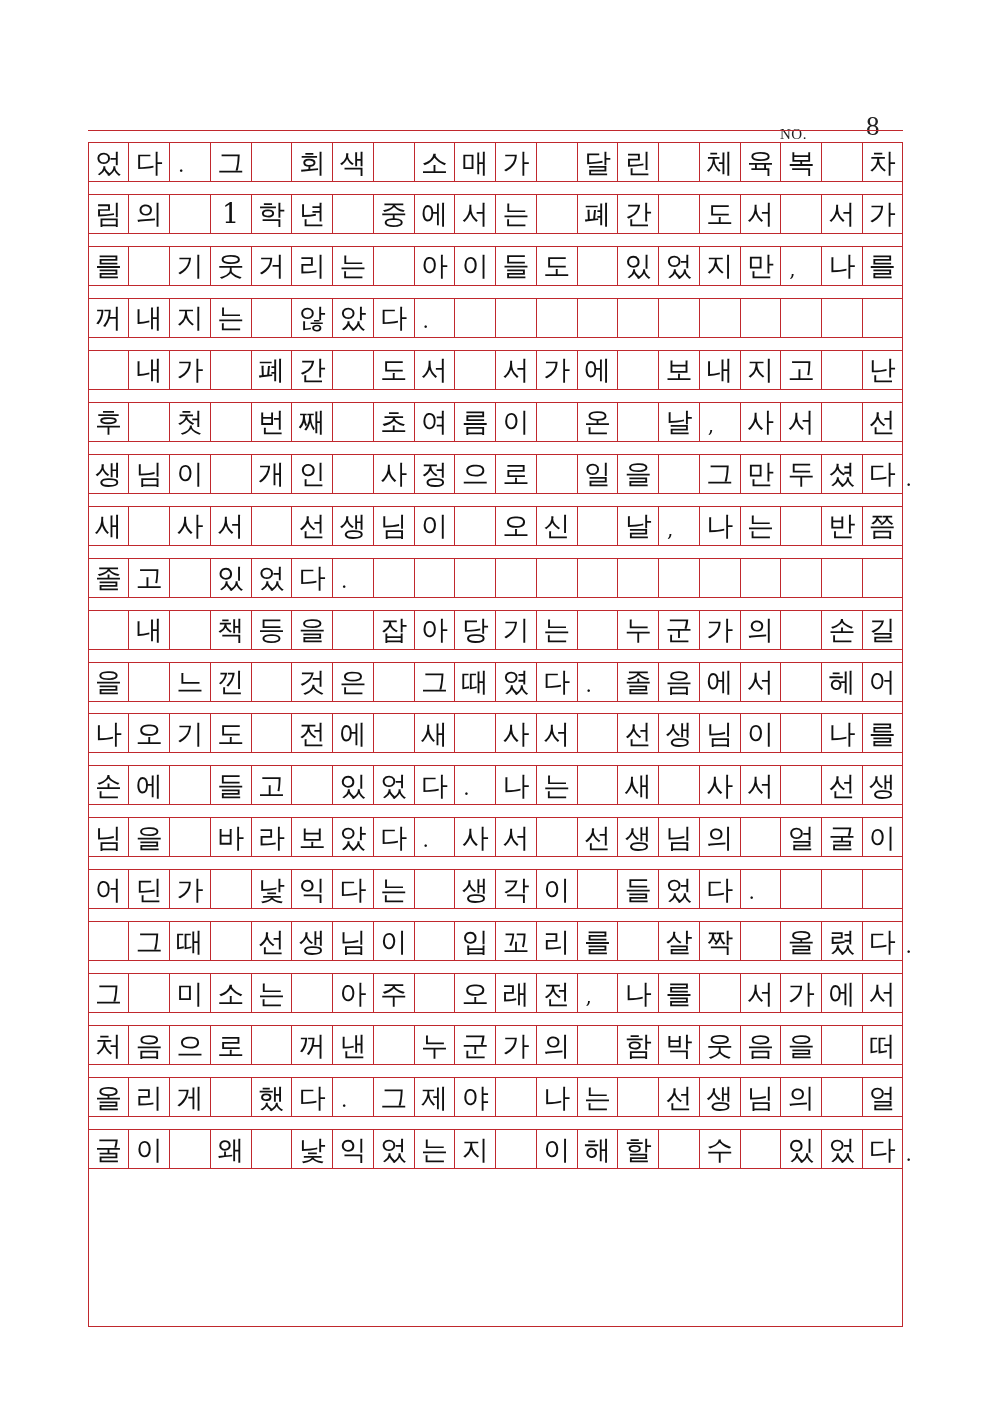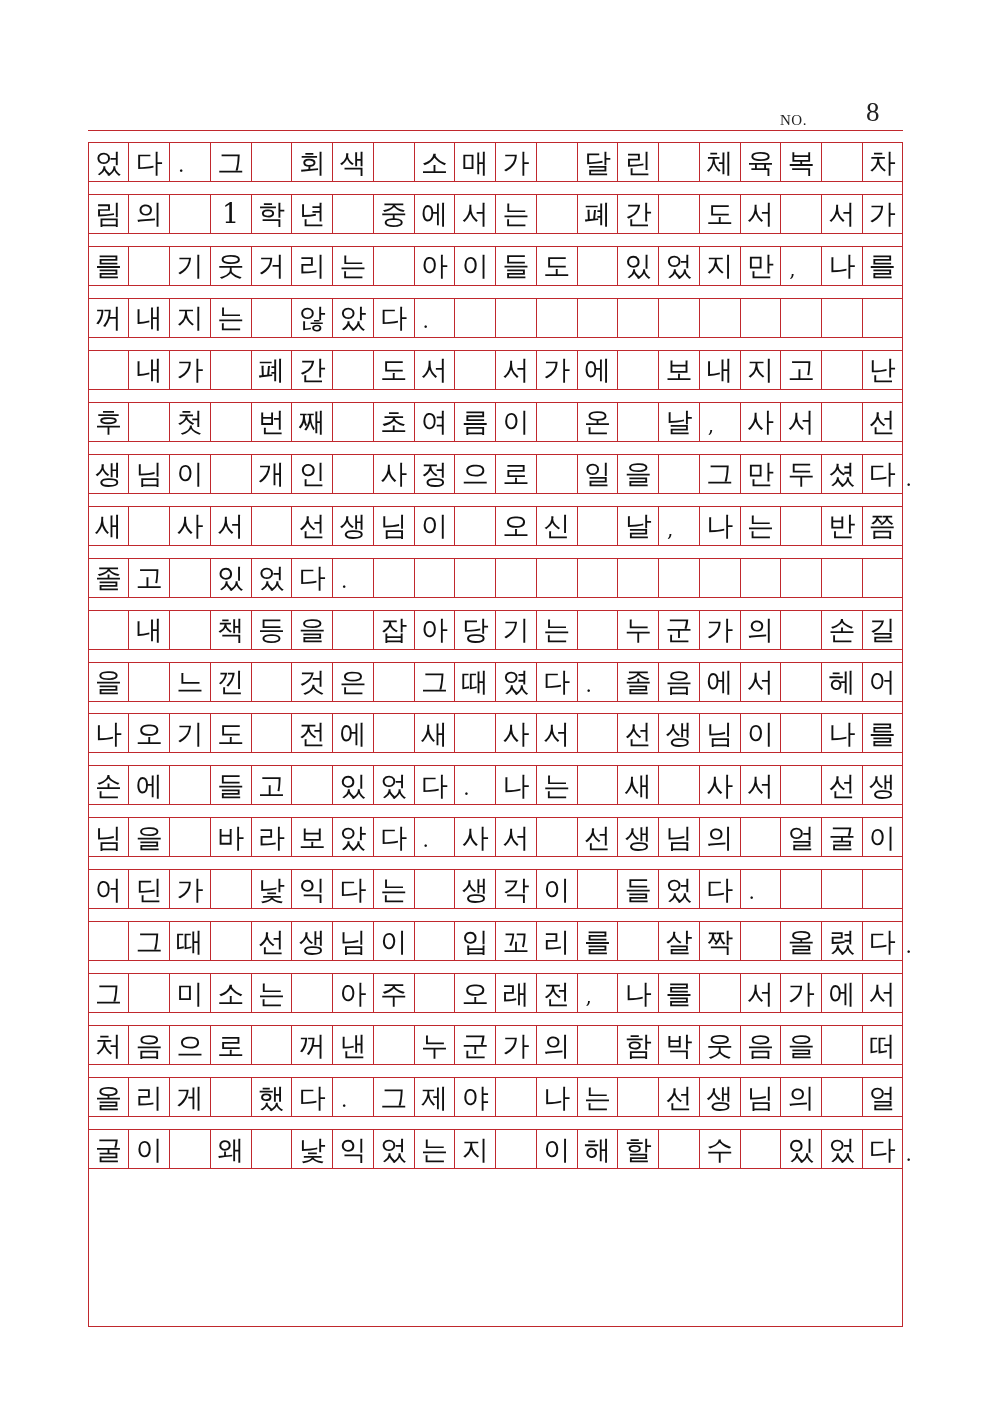--- a/index.html
+++ b/index.html
@@ -11,21 +11,21 @@
       width: 992px;
       height: 1403px;
       position: relative;
       overflow: hidden;
       font-family: "DejaVu Serif", "Liberation Serif", serif;
       color: #111111;
     }
     .header {
       position: absolute;
       left: 88px;
-      top: 95px;
+      top: 109px;
       width: 815px;
       height: 36px;
     }
     .header .no-label {
       position: absolute;
       left: 692px;
       top: 17px;
       font-family: "Liberation Serif", "DejaVu Serif", serif;
       font-size: 15px;
       color: #222;

